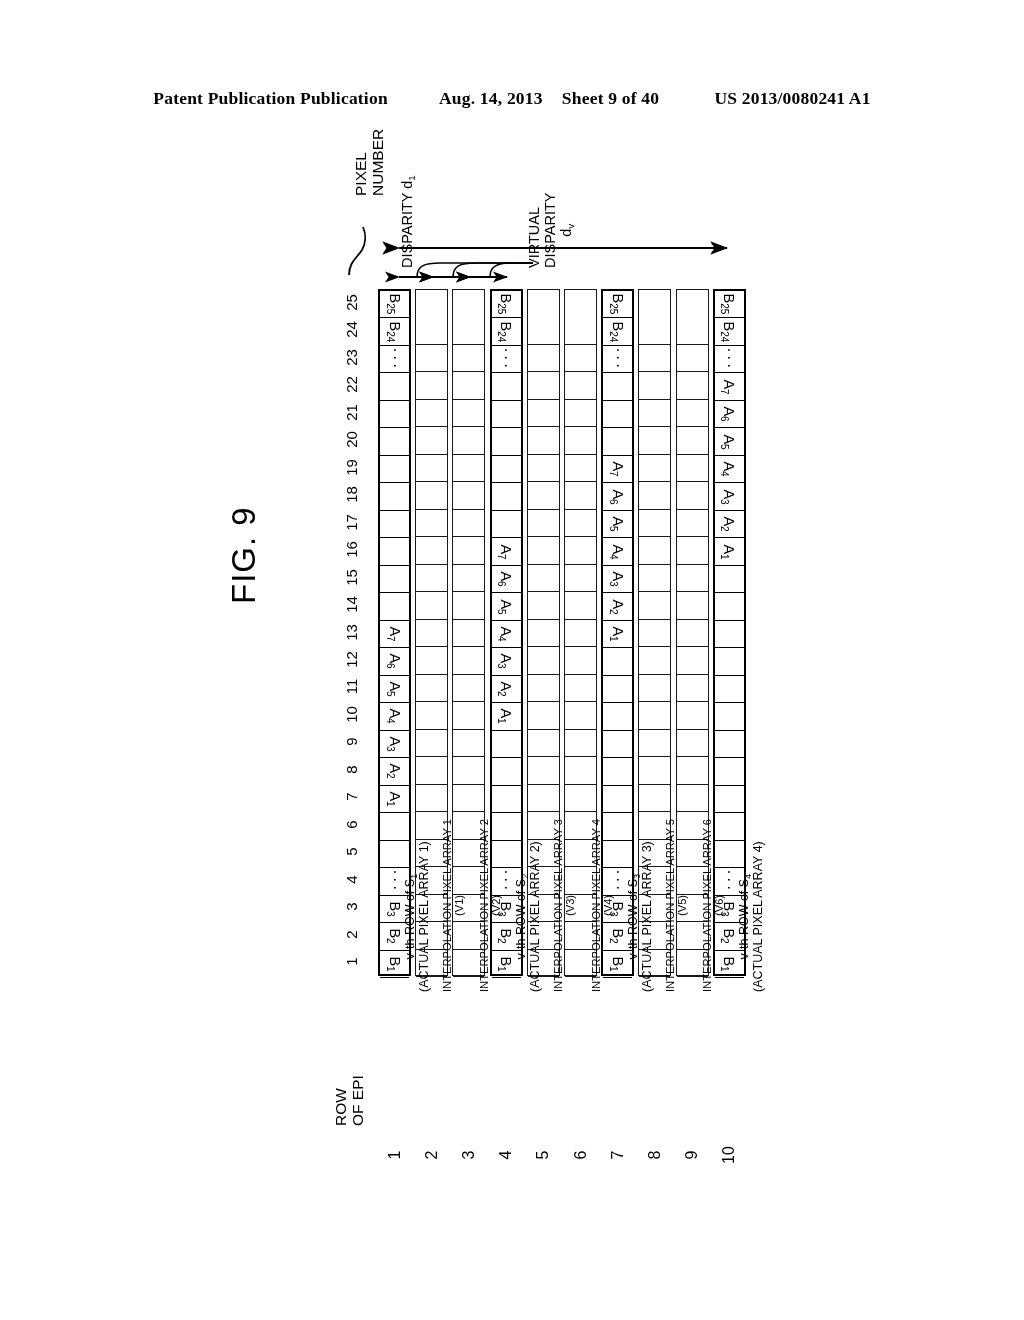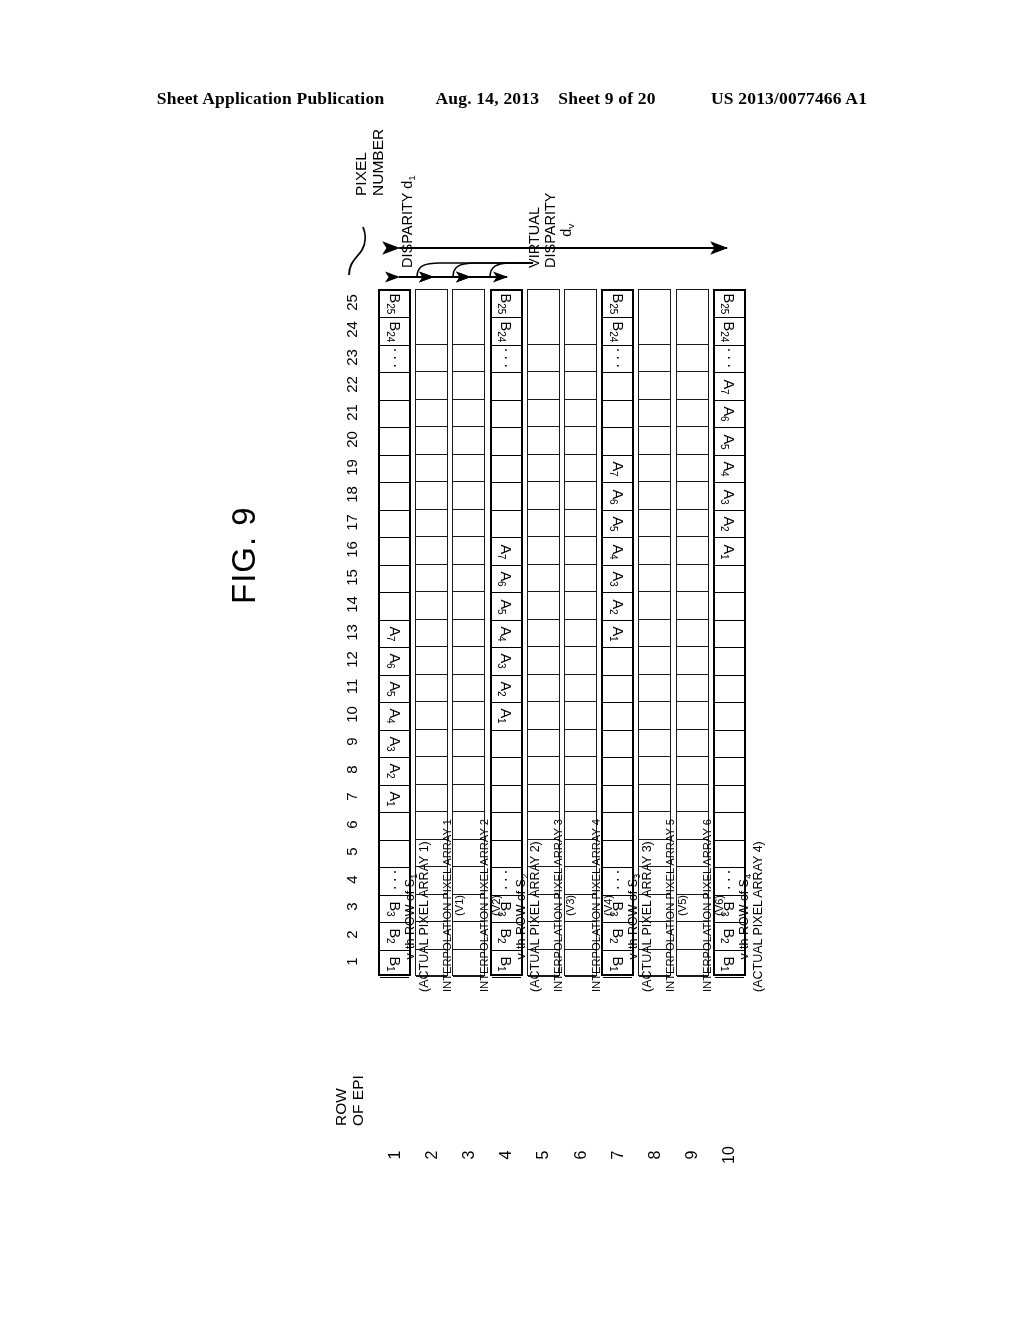--- a/index.html
+++ b/index.html
@@ -203,27 +203,27 @@
     top: 0;
     width: 1024px;
     height: 1320px;
     pointer-events: none;
   }
 </style>
 </head>
 <body>
 
 <div id="patent-header">
-  <span class="seg">Sheet Application Publication</span>
+  <span class="seg">Patent Publication Publication</span>
   <span class="gap-a"></span>
   <span class="seg">Aug. 14, 2013</span>
   <span class="gap-b"></span>
-  <span class="seg">Sheet 9 of 20</span>
+  <span class="seg">Sheet 9 of 40</span>
   <span class="gap-c"></span>
-  <span class="seg">US 2013/0077466 A1</span>
+  <span class="seg">US 2013/0080241 A1</span>
 </div>
 
 <div id="fig-label">FIG. 9</div>
 
 <div id="figure-stage">
 
   <div id="grid-layer">
       <div class="band actual" style="left: 378px; top: 289px; width: 33px; height: 687px;">
         <div class="cell" style="top: 659.52px; height: 27.48px;">
           <span class="cell-label">B<sub>1</sub></span>

